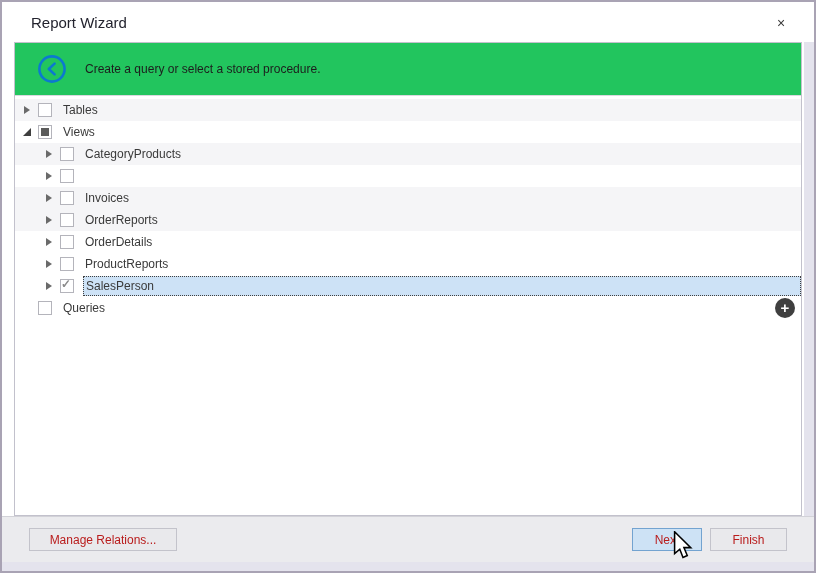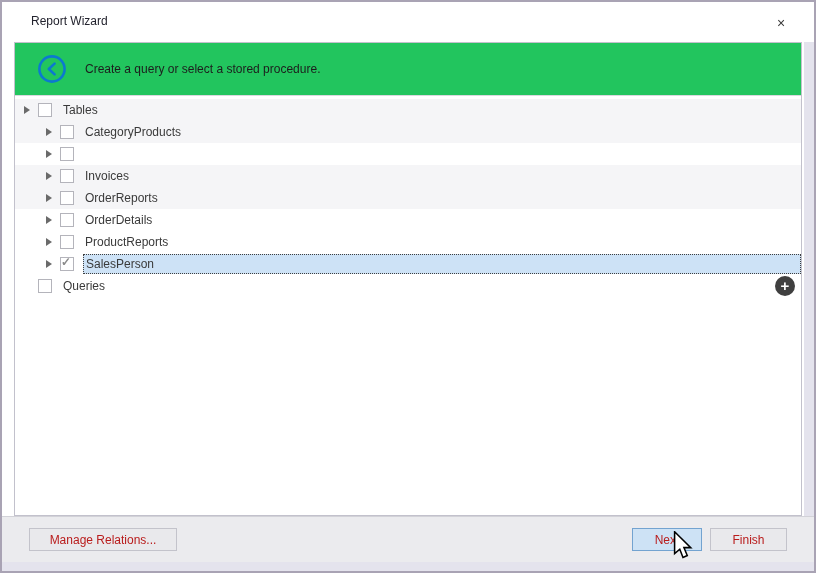--- a/index.html
+++ b/index.html
@@ -1,21 +1,21 @@
 <!DOCTYPE html>
 <html><head>
 <meta charset="utf-8">
 <style>
   html,body{margin:0;padding:0;width:816px;height:573px;overflow:hidden;
     font-family:"Liberation Sans",sans-serif;background:#fff;}
   .dialog{position:absolute;inset:0;border:2px solid #a9a3b4;background:#fff;box-sizing:border-box;}
   .right-frame{position:absolute;top:40px;right:0;bottom:9px;width:10px;background:#e4e3ed;}
   .bottom-frame{position:absolute;left:0;right:0;bottom:0;height:9px;background:#e4e3ed;border-top:1px solid #b6b0c0;}
   .titlebar{position:absolute;top:0;left:0;right:0;height:40px;background:#fff;}
-  .title{position:absolute;left:29px;top:12px;font-size:12px;color:#23232e;}
+  .title{position:absolute;left:29px;top:12px;font-size:15px;color:#23232e;}
   .close{position:absolute;right:22px;top:11px;width:22px;height:20px;text-align:center;
     font-size:14px;color:#3a3a3a;line-height:20px;}
   .panel{position:absolute;left:12px;top:40px;right:12px;bottom:55px;border:1px solid #c2c1cc;background:#fff;overflow:hidden;}
   .panel-header{height:52px;background:#22c55e;border-bottom:1px solid #d9d9de;display:flex;align-items:center;}
   .back-icon{margin-left:22px;flex:none;display:block;}
   .header-text{margin-left:18px;font-size:12px;color:#1d1d1d;line-height:16px;}
   .tree{position:absolute;left:0;right:0;top:53px;bottom:0;background:#fff;padding-top:3px;}
   .tree-row{height:22px;display:flex;align-items:center;font-size:12px;color:#3a3a3a;background:#fff;}
   .tree-row.zebra{background:#f5f5f7;}
   .lvl0{padding-left:7px;}
@@ -65,20 +65,29 @@
       <div class="header-text">
         <div>Create a query or select a stored procedure.</div>
       </div>
     </div>
     <div class="tree" id="tree">
         <div class="tree-row lvl0 zebra">
           <span class="expander collapsed"></span>
           <span class="checkbox unchecked"></span>
           <span class="label-wrap">
             <span class="label">Tables</span>
+          </span>
+        </div>
+        <div class="tree-row lvl0">
+          <span class="expander expanded"></span>
+          <span class="checkbox indeterminate">
+            <span class="cb-fill"></span>
+          </span>
+          <span class="label-wrap">
+            <span class="label">Views</span>
           </span>
         </div>
         <div class="tree-row lvl1 zebra">
           <span class="expander collapsed"></span>
           <span class="checkbox unchecked"></span>
           <span class="label-wrap">
             <span class="label">CategoryProducts</span>
           </span>
         </div>
         <div class="tree-row lvl1">

